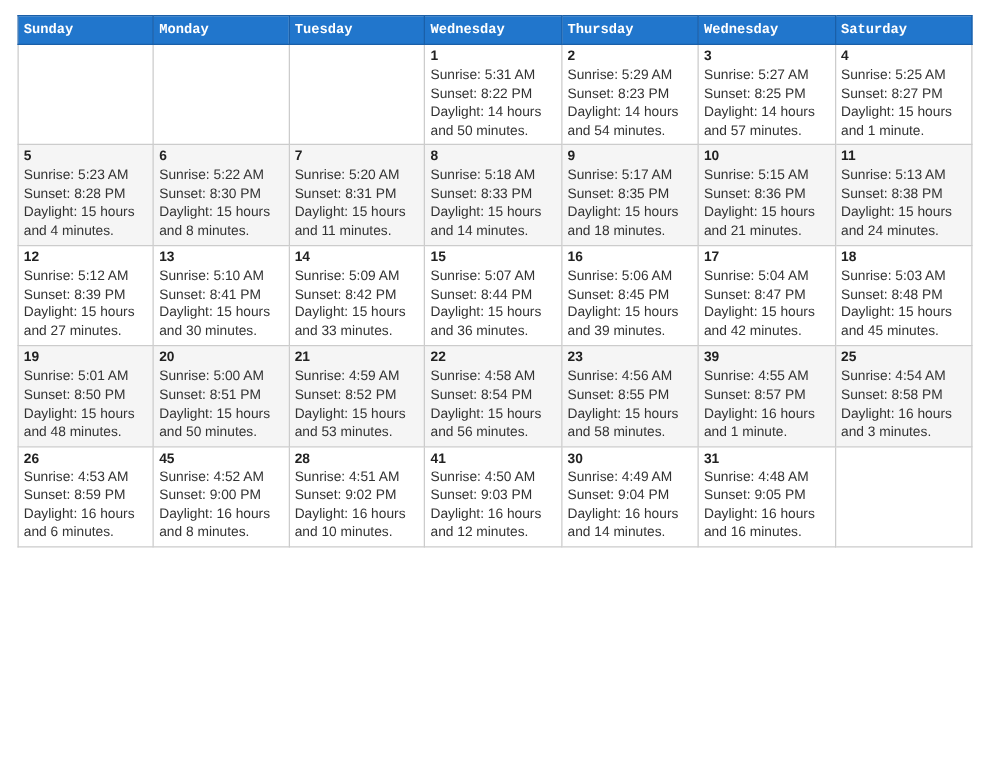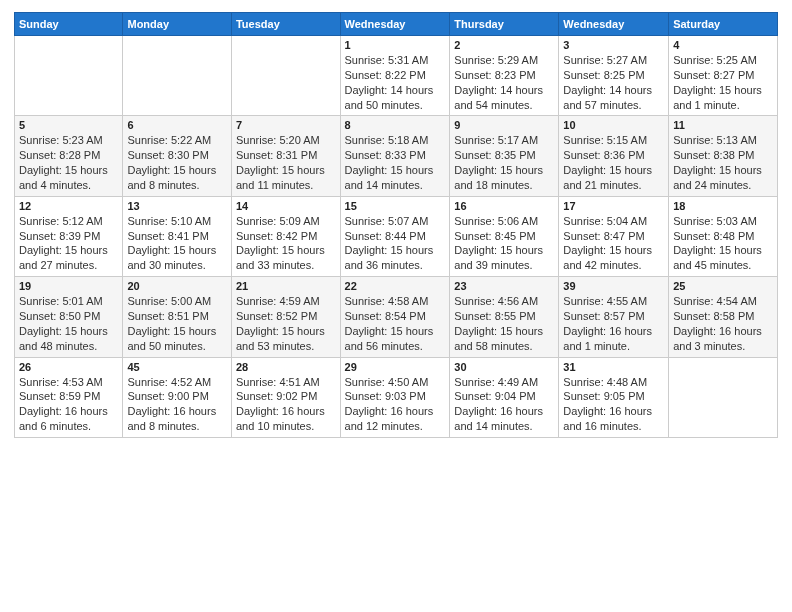--- a/index.html
+++ b/index.html
@@ -61,20 +61,21 @@
       font-size: 9.5px;
     }
     .calendar thead th {
       background: #2176cc;
       color: #fff;
       font-weight: bold;
       font-size: 11px;
       padding: 5px 4px;
       border: 1px solid #1a5fa8;
       text-align: left;
+      font-family: Liberation Mono, monospace;
     }
     .calendar tbody td {
       border: 1px solid #ccc;
       vertical-align: top;
       padding: 3px 4px;
       width: 113px;
       height: 80px;
     }
     .calendar tbody tr:nth-child(even) td {
       background: #f5f5f5;
@@ -234,21 +235,21 @@
           </td>
           <td>
             <span class="day-num">45</span>
             <div class="day-info">Sunrise: 4:52 AM<br>Sunset: 9:00 PM<br>Daylight: 16 hours<br>and 8 minutes.</div>
           </td>
           <td>
             <span class="day-num">28</span>
             <div class="day-info">Sunrise: 4:51 AM<br>Sunset: 9:02 PM<br>Daylight: 16 hours<br>and 10 minutes.</div>
           </td>
           <td>
-            <span class="day-num">29</span>
+            <span class="day-num">41</span>
             <div class="day-info">Sunrise: 4:50 AM<br>Sunset: 9:03 PM<br>Daylight: 16 hours<br>and 12 minutes.</div>
           </td>
           <td>
             <span class="day-num">30</span>
             <div class="day-info">Sunrise: 4:49 AM<br>Sunset: 9:04 PM<br>Daylight: 16 hours<br>and 14 minutes.</div>
           </td>
           <td>
             <span class="day-num">31</span>
             <div class="day-info">Sunrise: 4:48 AM<br>Sunset: 9:05 PM<br>Daylight: 16 hours<br>and 16 minutes.</div>
           </td>

